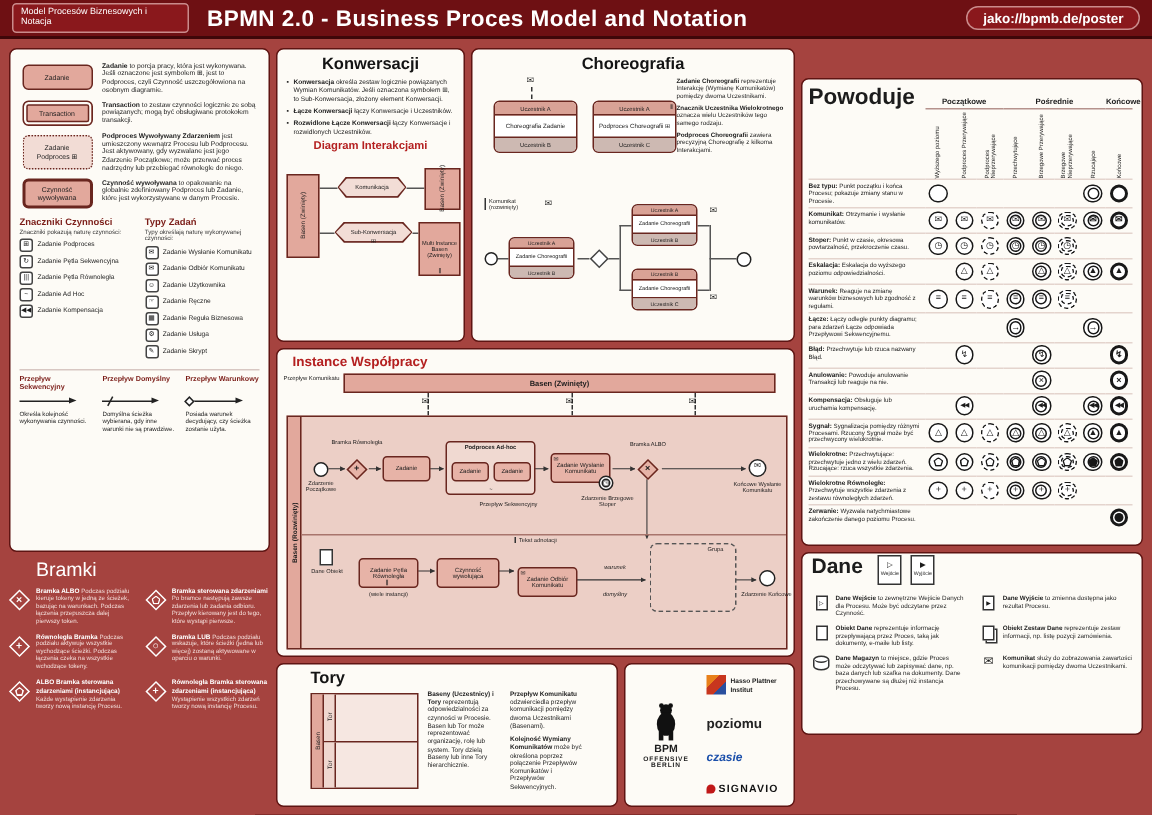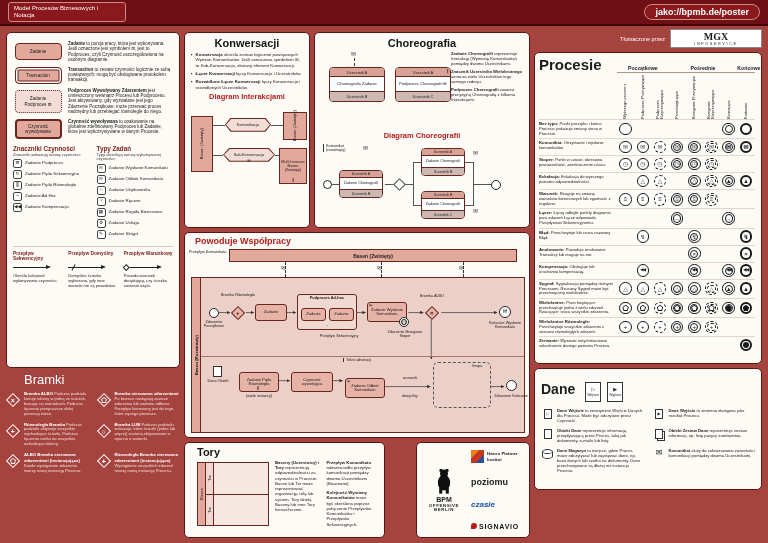--- a/index.html
+++ b/index.html
@@ -125,21 +125,21 @@
   .bp-ev.double::after{content:'';position:absolute;inset:1px;border:1px solid #222;border-radius:50%}
   .bp-ev.thick{border-width:1.8px}
   .bp-gw{position:absolute;width:10px;height:10px;background:#e7b3a7;border:1px solid var(--shbd);transform:rotate(45deg);z-index:1;display:flex;align-items:center;justify-content:center}
   .bp-gw>span{transform:rotate(-45deg);font-size:6px;font-weight:bold;line-height:1}
   .bp-lbl{position:absolute;font-size:3.8px;line-height:1.05;text-align:center;z-index:1}
   .bp-grp{position:absolute;border:1px dashed #555;border-radius:5px;z-index:0}
   .bp-note{position:absolute;border-left:1px solid #333;padding-left:2px;font-size:3.8px;line-height:1.05;z-index:1}
   .bp-doc{position:absolute;width:9px;height:11px;border:1px solid #333;background:#fff;z-index:1}
 
   
-  .p-tory{left:184px;top:442px;width:201px;height:96px;padding:3px 12px}
+  .p-tory{left:184px;top:442px;width:228px;height:96px;padding:3px 22px}
   .p-tory .sec-title{font-size:11px}
   .tory-wrap{display:flex;gap:6px;margin-top:2px}
   .tory-diag{position:relative;flex:none;width:72px;height:64px;margin-top:2px}
   .tpool{position:absolute;inset:0;border:1px solid var(--shbd);display:flex;background:#f6e7e1}
   .tband{width:8px;border-right:1px solid var(--shbd);background:var(--pink);display:flex;align-items:center;justify-content:center}
   .tlanes{flex:1;display:flex;flex-direction:column}
   .tlane{flex:1;display:flex;border-bottom:1px solid var(--shbd)}
   .tlane:last-child{border-bottom:none}
   .tlane .tband{background:#f0d7cf}
   .tfill{flex:1}
@@ -161,21 +161,21 @@
   .evc.ddashed{border-style:dashed}.evc.ddashed::after{border-style:dashed}
   .evc.thick{border-width:2px}
   .evg{font-size:6px;line-height:1;z-index:1}
   .evg.comp{font-size:4.4px;letter-spacing:-0.8px}
   .evg.fil{font-weight:bold}
   .pentB{position:relative;width:6.5px;height:6.5px;background:#181818;clip-path:polygon(50% 0,100% 38%,80% 100%,20% 100%,0 38%);z-index:1}
   .pentB.hollow::after{content:'';position:absolute;inset:1px;background:#fff;clip-path:polygon(50% 0,100% 38%,80% 100%,20% 100%,0 38%)}
   .termB{width:6.5px;height:6.5px;border-radius:50%;background:#181818;z-index:1}
 
   
-  .p-da{left:534px;top:368px;width:228px;height:122px;padding:12px 6px}
+  .p-da{left:534px;top:368px;width:228px;height:122px;padding:0 6px}
   .da-head{display:flex;align-items:flex-start;gap:10px}
   .da-title{font-size:14px;font-weight:bold}
   .da-docs{display:flex;gap:6px;margin-top:1px}
   .docsh{width:16px;height:20px;border:1px solid #333;background:#fff;display:flex;align-items:center;justify-content:center;flex-direction:column;font-size:3.5px;text-align:center;line-height:1;gap:1px}
   .arr-in::before{content:'▷';font-size:5px}
   .arr-out::before{content:'▶';font-size:5px}
   .da-grid{display:grid;grid-template-columns:1fr 1fr;gap:5px 9px;margin-top:6px}
   .da-item{display:flex;gap:3px;font-size:4.2px;line-height:1.2}
   .da-ic{flex:none;width:13px;display:flex;justify-content:center;padding-top:1px}
   .docS{width:8px;height:10px;border:1px solid #333;background:#fff;font-size:4px;display:flex;align-items:center;justify-content:center}
@@ -199,30 +199,24 @@
   .signavio{font-size:7px;font-weight:bold;letter-spacing:.8px;color:#111;display:flex;align-items:center;gap:2px}
   .sig-dot{width:6px;height:6px;border-radius:50% 50% 50% 0;background:#c01818}
 </style>
 </head>
 <body>
 
 <div class="poster">
 
   <header class="hdr">
     <div class="hdr-badge">Model Procesów Biznesowych i Notacja</div>
+    <div class="hdr-title">BPMN 2.0 - Business Proces Model and Notation</div>
     <div class="hdr-url">jako://bpmb.de/poster</div>
   </header>
 
-  <div class="trans">
-    <span class="trans-lb">Tłumaczone przez</span>
-    <span class="mgx">
-      <span class="mgx-b">MGX</span>
-      <span class="mgx-s">INFOSERVICE</span>
-    </span>
-  </div>
 
   <section class="panel p-cz">
     <div>
         <div class="cz-row">
           <div class="cz-shape sh-task">
             <div class="shp">
               <span>Zadanie</span>
             </div>
           </div>
           <div class="cz-text"><b>Zadanie</b> to porcja pracy, która jest wykonywana. Jeśli oznaczone jest symbolem ⊞, jest to Podproces, czyli Czynność uszczegółowiona na osobnym diagramie.</div>
@@ -434,21 +428,20 @@
         <div class="chband multi">Uczestnik A</div>
         <div class="chmid subp">Podproces Choreografii</div>
         <div class="chband bot">Uczestnik C</div>
       </div>
       <div class="ch-notes">
           <div class="ch-note"><b>Zadanie Choreografii</b> reprezentuje Interakcję (Wymianę Komunikatów) pomiędzy dwoma Uczestnikami.</div>
           <div class="ch-note"><b>Znacznik Uczestnika Wielokrotnego</b> oznacza wielu Uczestników tego samego rodzaju.</div>
           <div class="ch-note"><b>Podproces Choreografii</b> zawiera precyzyjną Choreografię z kilkoma Interakcjami.</div>
         </div>
     </div>
-    <div class="red-title">Diagram Choreografii</div>
     <div class="ch-diag">
       <span class="bp-note" style="left:2px;top:2px;width:36px">Komunikat (rozwinięty)</span>
       <span class="co-env i-env" style="left:42px;top:3px"></span>
       <span class="ln" style="left:11px;top:42px;width:7px;height:1px"></span>
       <span class="ln" style="left:64px;top:42px;width:8px;height:1px"></span>
       <span class="ln" style="left:84px;top:42px;width:8px;height:1px"></span>
       <span class="ln" style="left:92px;top:20px;width:1px;height:44px"></span>
       <span class="ln" style="left:92px;top:20px;width:8px;height:1px"></span>
       <span class="ln" style="left:92px;top:63px;width:8px;height:1px"></span>
       <span class="ln" style="left:144px;top:20px;width:8px;height:1px"></span>
@@ -472,21 +465,21 @@
         <div class="chmid">Zadanie Choreografii</div>
         <div class="chband bot">Uczestnik C</div>
       </div>
       <span class="co-env i-env" style="left:152px;top:8px"></span>
       <span class="co-env i-env" style="left:152px;top:66px"></span>
       <span class="bp-ev thick" style="left:170px;top:38px;width:10px;height:10px"></span>
     </div>
   </section>
 
   <section class="panel p-co">
-    <div class="co-title">Powoduje Współpracy</div>
+    <div class="co-title">Instance Współpracy</div>
     <div class="co-mf">Przepływ Komunikatu</div>
     <div class="co-pooltop">
         <span>Basen (Zwinięty)</span>
       </div>
     <span class="vdash" style="left:100px;top:29px;height:15px"></span>
     <span class="vdash" style="left:196px;top:29px;height:15px"></span>
     <span class="vdash" style="left:278px;top:29px;height:15px"></span>
     <span class="co-env i-env" style="left:96px;top:32px"></span>
     <span class="co-env i-env" style="left:192px;top:32px"></span>
     <span class="co-env i-env" style="left:274px;top:32px"></span>
@@ -630,21 +623,21 @@
       <div class="inubit">czasie</div>
       <div class="signavio">
         <span class="sig-dot"></span>
         <span>SIGNAVIO</span>
       </div>
     </div>
   </section>
 
   <section class="panel p-ev">
     <div class="ev-grid">
-        <div class="ev-title" style="grid-area: 1 / 1 / span 2;">Procesie</div>
+        <div class="ev-title" style="grid-area: 1 / 1 / span 2;">Powoduje</div>
         <div class="ev-group" style="grid-area: 1 / 2 / auto / span 3;">Początkowe</div>
         <div class="ev-group" style="grid-area: 1 / 5 / auto / span 4;">Pośrednie</div>
         <div class="ev-group" style="grid-area: 1 / 9 / auto / span 1;">Końcowe</div>
         <div class="ev-colhead" style="grid-area: 2 / 2;">Wyższego poziomu</div>
         <div class="ev-colhead" style="grid-area: 2 / 3;">Podproces Przerywające</div>
         <div class="ev-colhead" style="grid-area: 2 / 4;">Podproces Nieprzerywające</div>
         <div class="ev-colhead" style="grid-area: 2 / 5;">Przechwytujące</div>
         <div class="ev-colhead" style="grid-area: 2 / 6;">Brzegowe Przerywające</div>
         <div class="ev-colhead" style="grid-area: 2 / 7;">Brzegowe Nieprzerywające</div>
         <div class="ev-colhead" style="grid-area: 2 / 8;">Rzucające</div>

